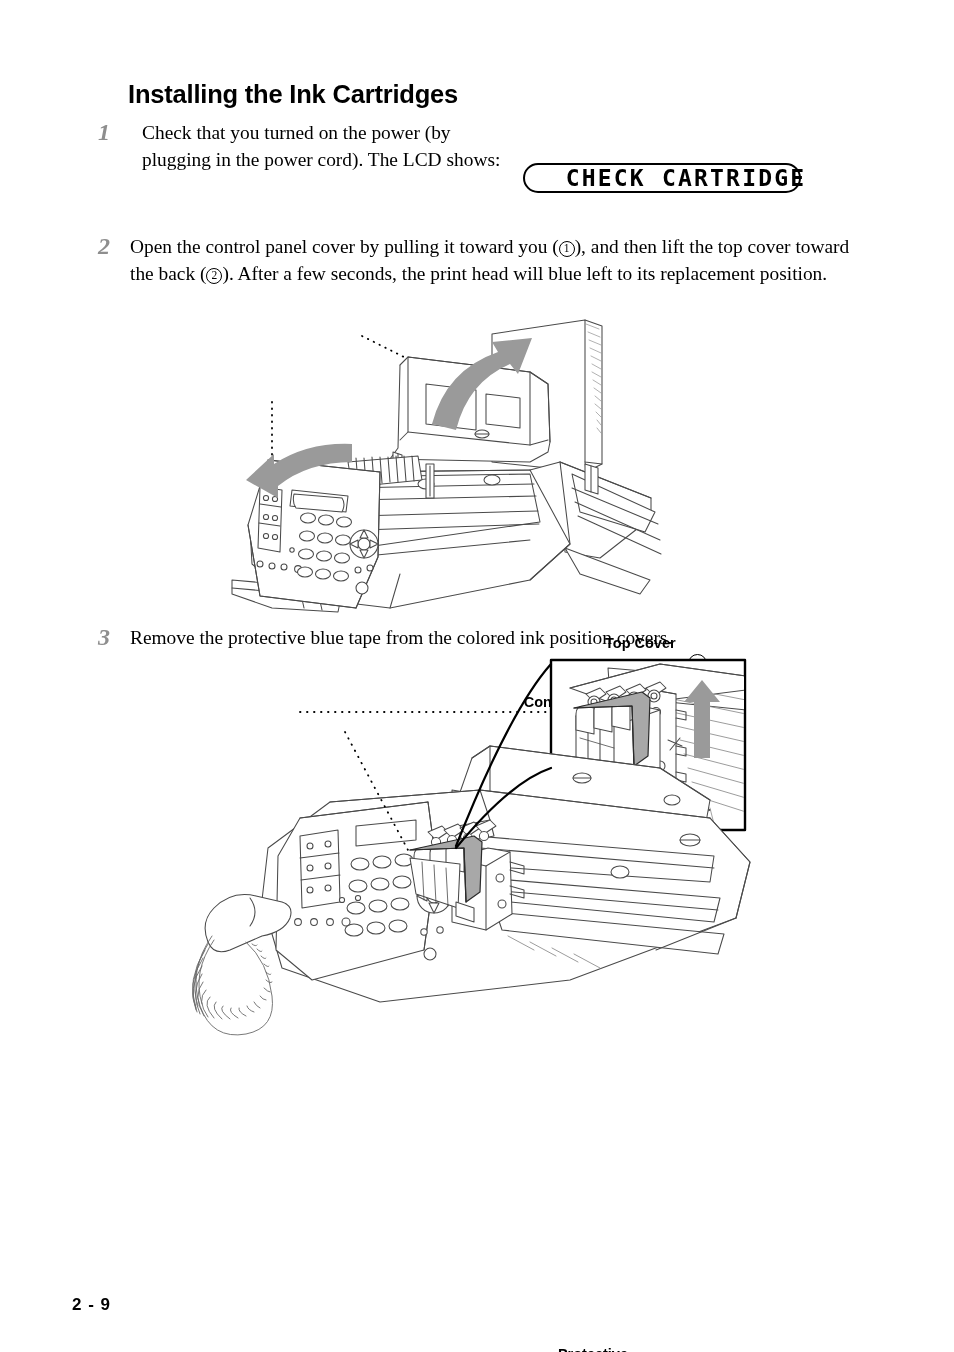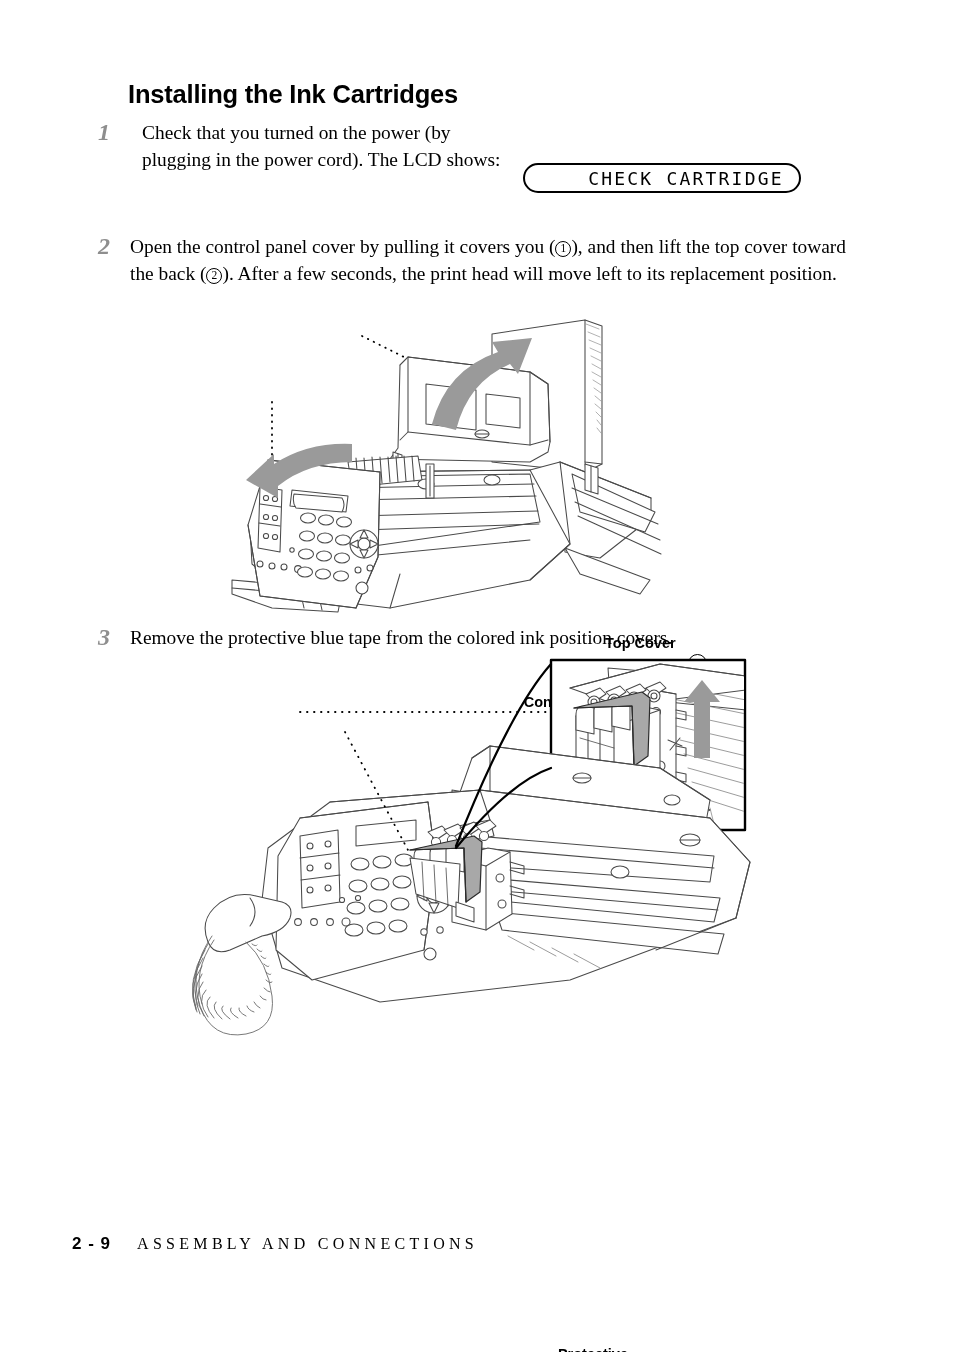--- a/index.html
+++ b/index.html
@@ -91,22 +91,22 @@
     background: #fff;
     box-sizing: border-box;
   }
   #lcd-text {
     position: absolute;
     left: 0; right: 0; top: 0; bottom: 0;
     display: flex;
     align-items: center;
     justify-content: center;
     font-family: "DejaVu Sans Mono", monospace;
-    font-size: 18px;
-    font-weight: normal;
+    font-size: 23px;
+    font-weight: bold;
     letter-spacing: 2.2px;
     color: #000;
     white-space: pre;
     margin-left: 48px;
   }
 
   
   .figure { position: absolute; }
   #figure-1 { left: 230px; top: 312px; width: 470px; height: 305px; }
   #figure-2 { left: 190px; top: 650px; width: 600px; height: 390px; }
@@ -136,24 +136,25 @@
     color: #000;
     background: transparent;
   }
   #marker-1 { left: 273px; top: 457px; }
   #marker-2 { left: 458px; top: 342px; }
 
   
   #footer {
     position: absolute;
     left: 72px;
-    top: 1234px;
+    top: 1295px;
     display: flex;
-    align-items: center;
-    font-family: "Liberation Serif", serif;
+    align-items: flex-end;
+    font-family: "Liberation Serif", serif;
+    flex-direction: column;
   }
   #footer-page {
     font-family: "Liberation Sans", sans-serif;
     font-weight: bold;
     font-size: 17px;
     letter-spacing: 1px;
     color: #000;
   }
   #footer-section {
     margin-left: 26px;
@@ -174,21 +175,21 @@
   <div class="step-num">1</div>
   <div class="step-body">Check that you turned on the power (by plugging in the power cord). The LCD shows:</div>
 </div>
 
 <div id="lcd">
   <div id="lcd-text">CHECK CARTRIDGE</div>
 </div>
 
 <div class="step" id="step2">
   <div class="step-num">2</div>
-  <div class="step-body"><span>Open the control panel cover by pulling it covers you (</span><span class="circnum">1</span><span>), and then lift the top cover toward the back (</span><span class="circnum">2</span><span>). After a few seconds, the print head will move left to its replacement position.</span></div>
+  <div class="step-body"><span>Open the control panel cover by pulling it toward you (</span><span class="circnum">1</span><span>), and then lift the top cover toward the back (</span><span class="circnum">2</span><span>). After a few seconds, the print head will blue left to its replacement position.</span></div>
 </div>
 
 <div class="figure" id="figure-1">
   <svg width="470" height="305" viewBox="0 0 470 305" fill="none" stroke="#4a4a4a" stroke-width="1.05" stroke-linejoin="round" stroke-linecap="round">
 
     <g>
       <path d="M262 22 L355 8 L372 14 L372 152 L356 160 L262 150 Z" fill="#ffffff"></path>
       <path d="M355 8 L355 150 L372 152"></path>
       <path d="M355 150 L356 160"></path>
       <path d="M356 12 L369 17 M358 20 L370 25 M359 28 L371 33 M360 36 L371 41
@@ -561,14 +562,13 @@
     <path d="M110 62 L360 62" stroke="#000" stroke-width="1.8" stroke-dasharray="0.5 6.5" stroke-linecap="round"></path>
     <path d="M155 82 L218 200" stroke="#000" stroke-width="1.8" stroke-dasharray="0.5 6.5" stroke-linecap="round"></path>
   </svg>
 
   <div class="fig-label" id="label-blue-tape" style="white-space:pre-line;">Protective
 Blue Tape</div>
 </div>
 
 <div id="footer">
   <span id="footer-page">2 - 9</span>
-  <span id="footer-section">ASSEMBLY AND CONNECTIONS</span>
 </div>
 
 </body></html>

